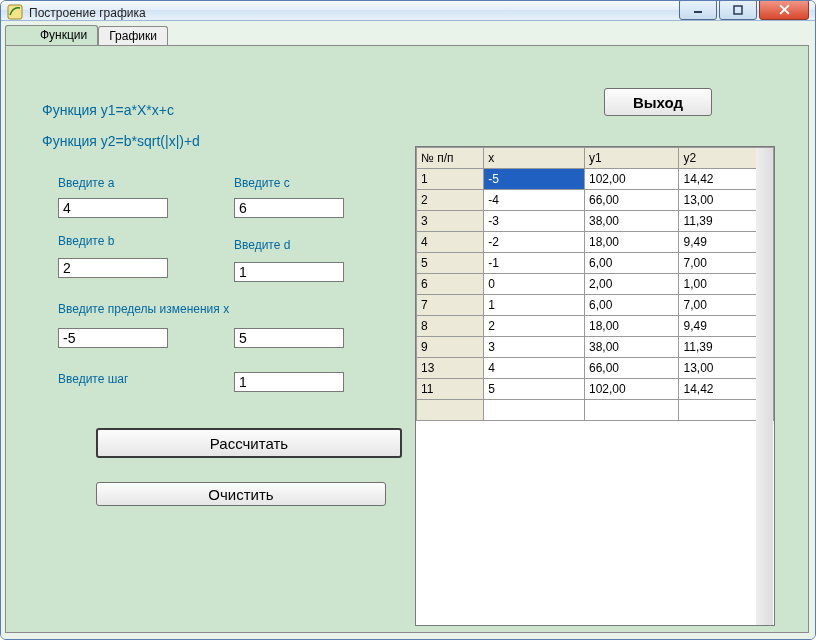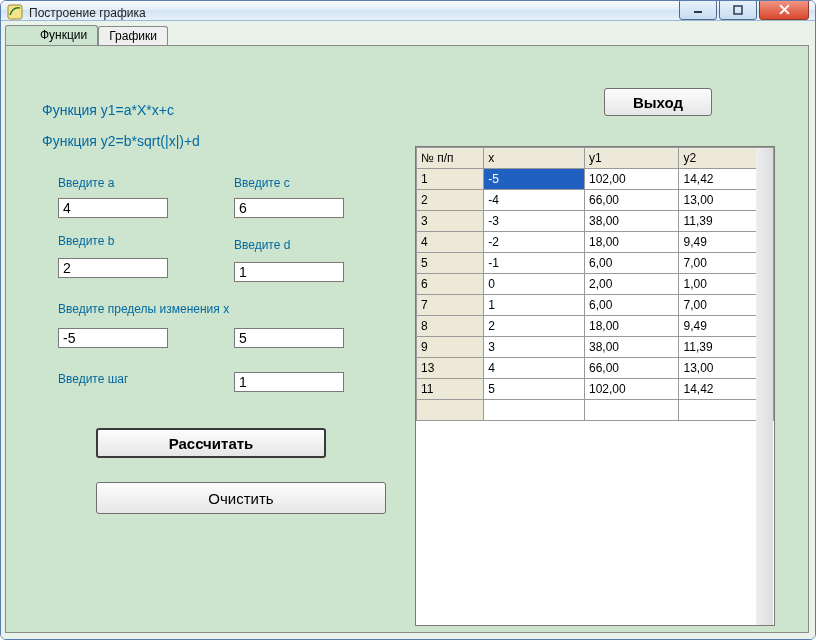--- a/index.html
+++ b/index.html
@@ -231,23 +231,23 @@
       <div class="label label-small" style="left:228px; top:192px;">Введите d</div>
       <input class="edit" style="left: 228px; top: 216px; width: 110px;" value="1">
 
       <div class="label label-small" style="left:52px; top:256px;">Введите пределы изменения x</div>
       <input class="edit" style="left: 52px; top: 282px; width: 110px;" value="-5">
       <input class="edit" style="left: 228px; top: 282px; width: 110px;" value="5">
 
       <div class="label label-small" style="left:52px; top:326px;">Введите шаг</div>
       <input class="edit" style="left: 228px; top: 326px; width: 110px;" value="1">
 
-      <div class="btn emph" style="left:90px; top:382px; width:230px; height:30px;font-weight:bold;">Рассчитать</div>
-
-      <div class="btn" style="left:90px; top:436px; width:290px; height:32px;">Очистить</div>
+      <div class="btn emph" style="left:90px; top:382px; width:306px; height:30px;">Рассчитать</div>
+
+      <div class="btn" style="left:90px; top:436px; width:290px; height:24px;">Очистить</div>
 
       <div class="grid-wrap" style="left:409px; top:100px; width:360px; height:480px;">
         <table class="grid" id="grid-table">
           <colgroup>
             <col style="width:64px">
             <col style="width:96px">
             <col style="width:90px">
             <col style="width:90px">
           </colgroup>
           <thead>

